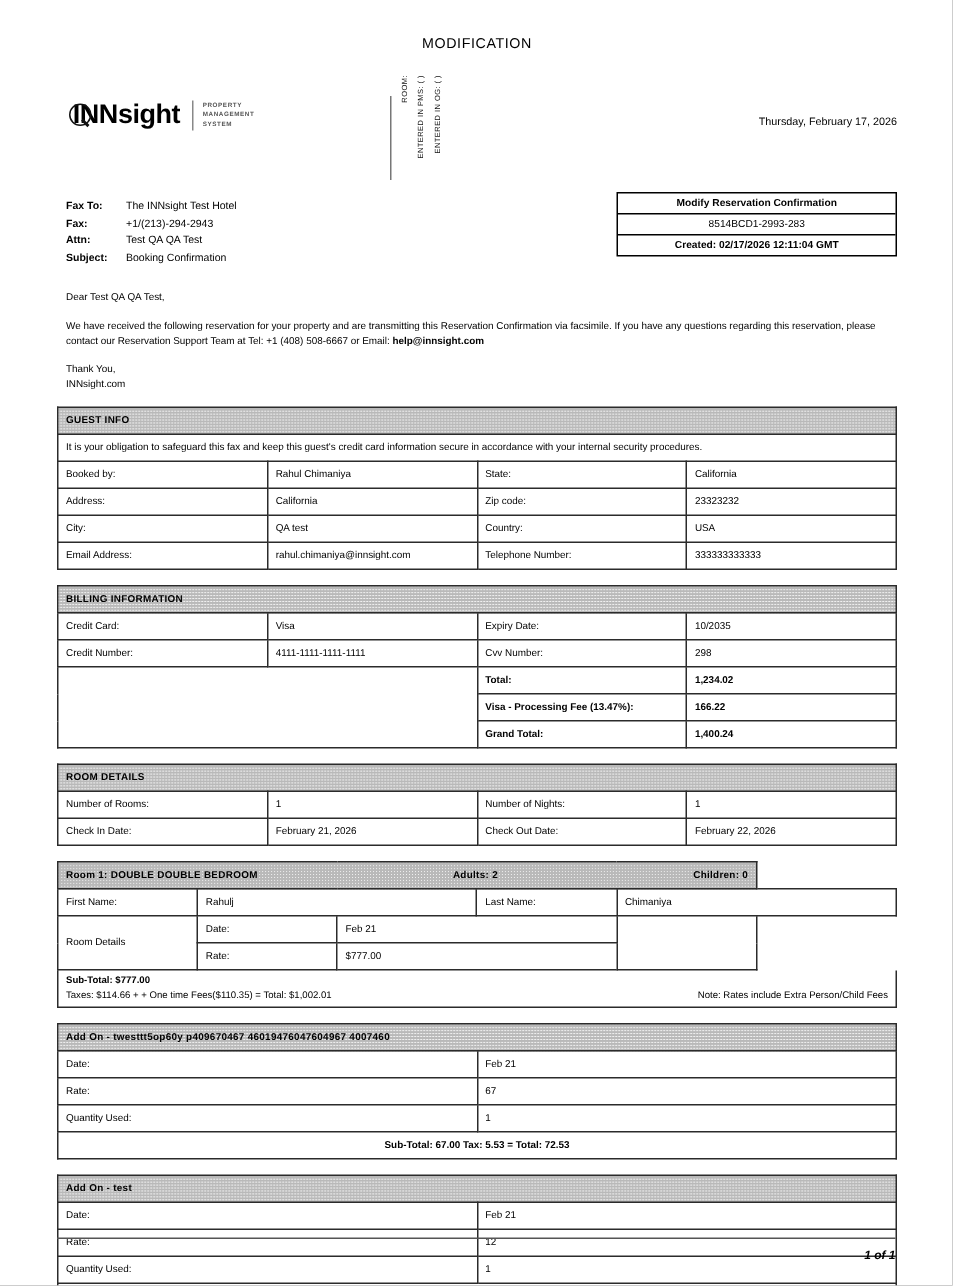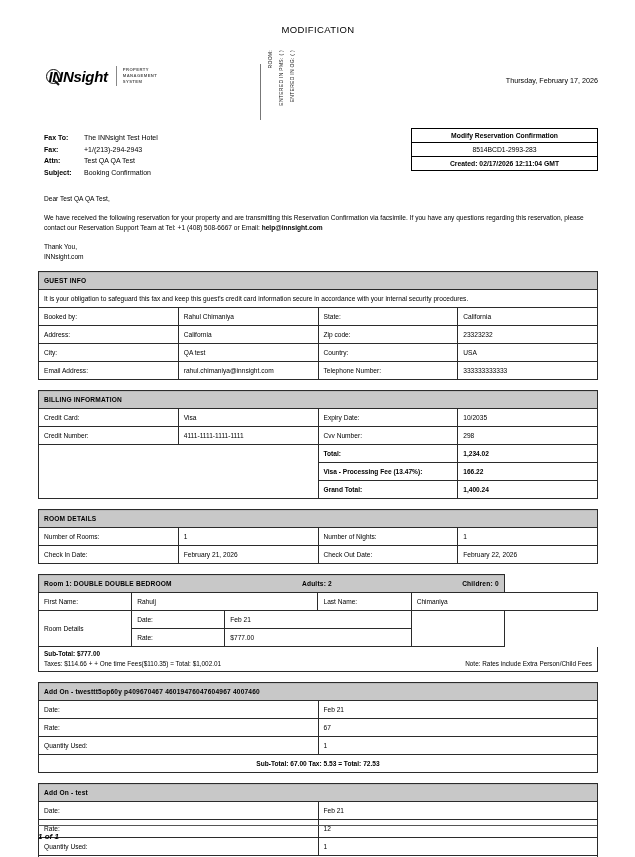--- a/index.html
+++ b/index.html
@@ -42,26 +42,25 @@
     height: 108px;
   }
   .logo-wrap {
     position: absolute;
     left: 6px;
     top: 42px;
     display: flex;
     align-items: center;
   }
   .logo-mark {
-    font-size: 15px;
+    font-size: 18px;
     font-weight: bold;
     letter-spacing: -0.3px;
     position: relative;
     padding-left: 2px;
-    font-style: italic;
   }
   .logo-mark .lens {
     display: inline-block;
     border: 1.4px solid #111;
     border-radius: 50%;
     width: 13px;
     height: 13px;
     position: relative;
     top: 2px;
     margin-right: -12.5px;
@@ -229,21 +228,21 @@
     position: absolute;
     left: 38px;
     right: 38px;
     bottom: 16px;
   }
   .footer .rule {
     border-top: 1px solid #555;
     margin-bottom: 6px;
   }
   .footer .pageno {
-    text-align: left;
+    text-align: right;
     font-style: italic;
     font-weight: bold;
     font-size: 8px;
   }
 </style>
 </head>
 <body>
 
 <div class="page">
   <div class="inner">

